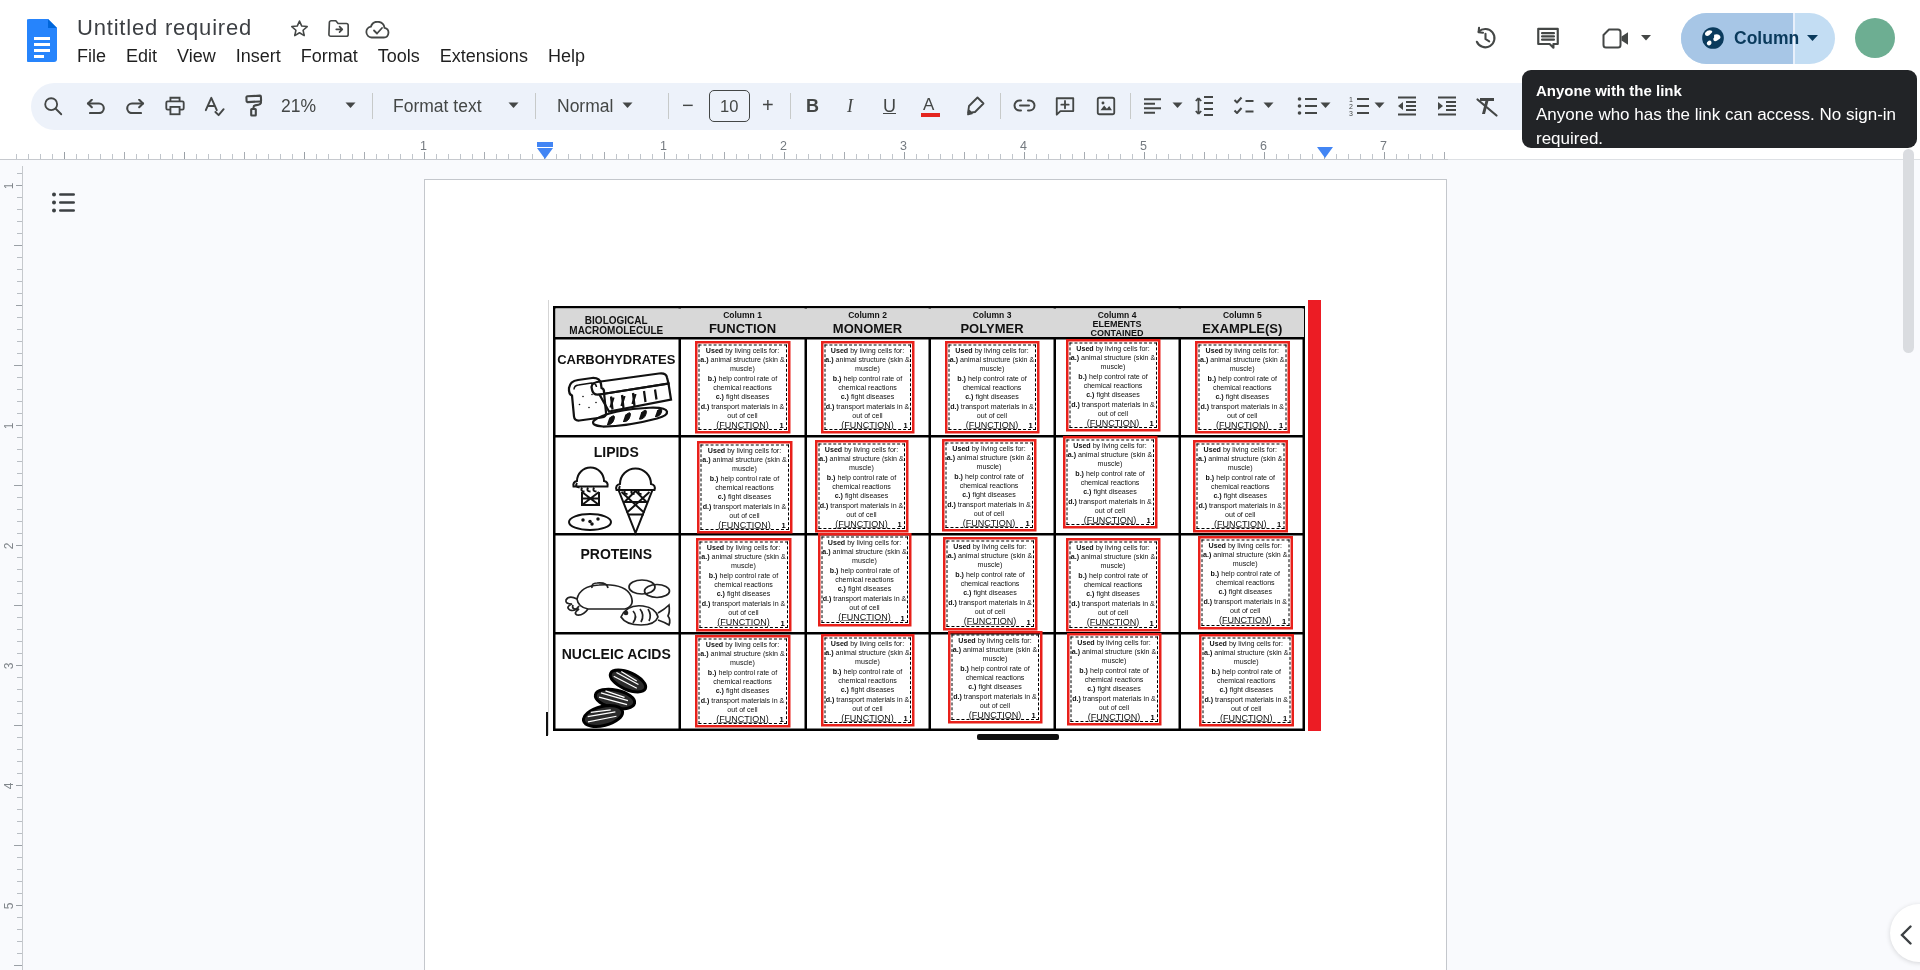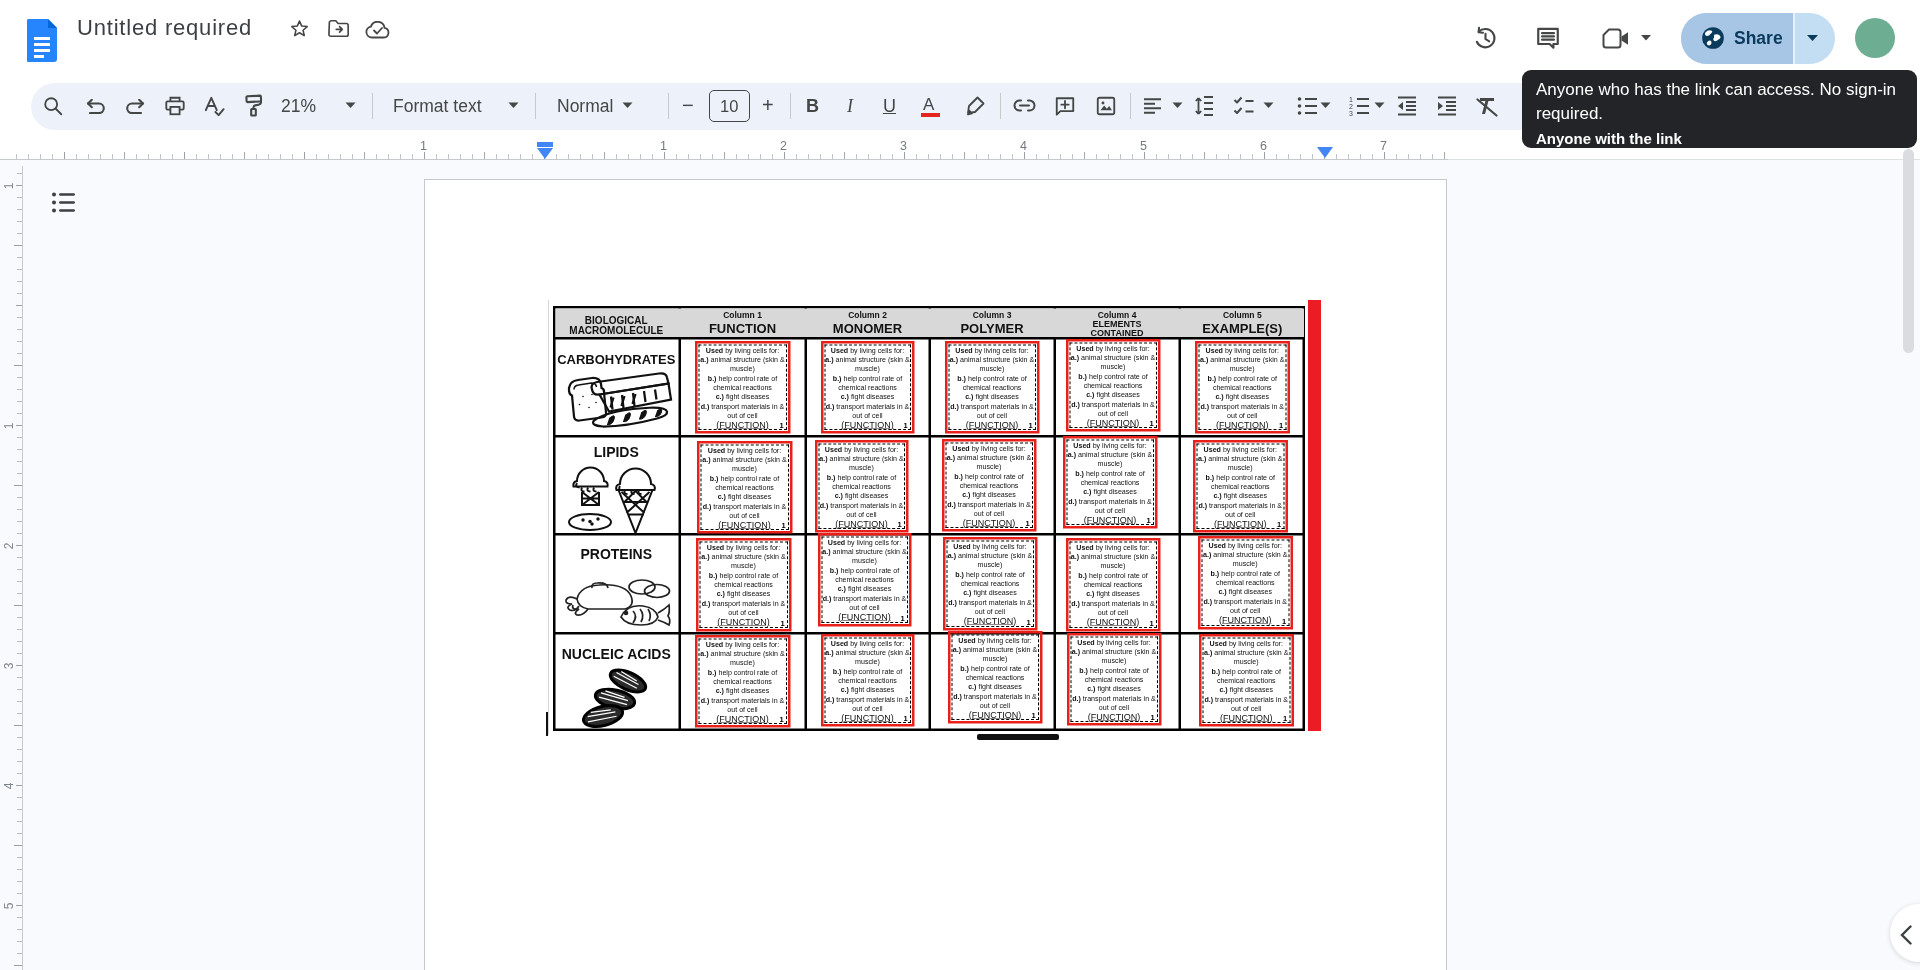--- a/index.html
+++ b/index.html
@@ -37,20 +37,30 @@
   <svg class="abs ic" style="left:328px;top:19px;" width="22" height="19" viewBox="0 0 24 20" fill="none" stroke="#444746" stroke-width="1.8">
     <path d="M1.5 3.5 a2 2 0 0 1 2 -2 h5 l2.5 3 h9 a2 2 0 0 1 2 2 v10 a2 2 0 0 1 -2 2 h-17 a2 2 0 0 1 -2 -2 z"></path>
     <path d="M9 11 h6 M12.6 8 l3 3 -3 3" stroke-linecap="round" stroke-linejoin="round"></path>
   </svg>
 
   <svg class="abs ic" style="left:365px;top:21px;" width="26" height="18" viewBox="0 0 26 18" fill="none" stroke="#444746" stroke-width="1.8">
     <path d="M6.5 16.5 a5.5 5.5 0 0 1 -.6 -10.9 a7 7 0 0 1 13.6 1.2 a4.9 4.9 0 0 1 -.7 9.7 z"></path>
     <path d="M9 9.5 l3 3 5-5.5" stroke-linecap="round" stroke-linejoin="round"></path>
   </svg>
 
+  <div class="abs" style="left:67px;top:46px;height:22px;display:flex;font-size:18px;color:#1f1f1f;">
+    <div style="padding:0 10px;">File</div>
+    <div style="padding:0 10px;">Edit</div>
+    <div style="padding:0 10px;">View</div>
+    <div style="padding:0 10px;">Insert</div>
+    <div style="padding:0 10px;">Format</div>
+    <div style="padding:0 10px;">Tools</div>
+    <div style="padding:0 10px;">Extensions</div>
+    <div style="padding:0 10px;">Help</div>
+  </div>
 
   <svg class="abs ic" style="left:1473px;top:26px;" width="25" height="25" viewBox="0 0 24 24" fill="none" stroke="#444746" stroke-width="2">
     <path d="M5.5 5.5 a8.8 8.8 0 1 1 -1.8 9.6" stroke-linecap="round"></path>
     <path d="M5.8 1.8 l-.4 4.2 4.2.4" stroke-linecap="round" stroke-linejoin="round"></path>
     <path d="M12 7.5 v5 l3.6 2.2" stroke-linecap="round"></path>
   </svg>
   <svg class="abs ic" style="left:1535px;top:25px;" width="26" height="26" viewBox="0 0 24 24" fill="none" stroke="#444746" stroke-width="2">
     <path d="M3 3.5 h18 v14 h-4 v3.5 l-3.5-3.5 H3 z" stroke-linejoin="round"></path>
     <path d="M6.5 7.5 h11 M6.5 10.5 h11 M6.5 13.5 h11" stroke-linecap="round"></path>
   </svg>
@@ -65,21 +75,21 @@
   <div class="abs" style="left:1681px;top:13px;width:154px;height:51px;border-radius:26px;background:#c3ddf3;overflow:hidden;">
     <div class="abs" style="left:0;top:0;width:112px;height:51px;background:#a7c6e6;"></div>
     <div class="abs" style="left:112px;top:0;width:2px;height:51px;background:#e8f0fb;"></div>
   </div>
   <svg class="abs" style="left:1700px;top:25px;" width="26" height="26" viewBox="0 0 24 24">
     <circle cx="12" cy="12" r="10" fill="#0a3a5c"></circle>
     <path d="M5 7 q2 -2.5 5 -2 q2 .5 1 2 l-2.5 2.5 q-2 1.5 -3.5 0 q-1 -1.5 0 -2.5 z" fill="#fff"></path>
     <path d="M13 9 q3 -1 5 .5 q1.8 1.5 .5 3 l-3 2 q-2 1 -3 -.5 q-.8 -1.5 .5 -2.5 z" fill="#fff"></path>
     <path d="M8 14.5 q2 -.5 2.5 1 q.5 1.5 -.5 2.5 q-1.5 1.5 -3 .5 q-1.2 -1 -.5 -2.5 z" fill="#fff"></path>
   </svg>
-  <div class="abs" style="left:1734px;top:28px;font-size:17.5px;font-weight:bold;color:#0a3a5c;">Share</div>
+  <div class="abs" style="left:1734px;top:28px;font-size:17.5px;font-weight:bold;color:#0a3a5c;">Column</div>
   <svg class="abs" style="left:1806px;top:34px;" width="13" height="9" viewBox="0 0 13 9">
       <path d="M1 1 l5.5 6 5.5-6 z" fill="#0a3a5c"></path>
     </svg>
 
   <div class="abs" style="left:1855px;top:18px;width:40px;height:40px;border-radius:50%;background:#6dae92;"></div>
 
   <div class="abs" style="left:31px;top:83px;width:1858px;height:47px;border-radius:24px;background:#edf2fa;"></div>
 
   <svg class="abs" style="left:42px;top:95px;" width="22" height="22" viewBox="0 0 24 24" fill="none" stroke="#444746" stroke-width="2">
     <circle cx="10" cy="10" r="6.5"></circle>
@@ -659,17 +669,17 @@
 
   <div class="abs" style="left:977px;top:734px;width:82px;height:6px;background:#111;border-radius:2px;"></div>
 
   <div class="abs" style="left:1903px;top:149px;width:11px;height:204px;background:#dadce0;border-radius:6px;"></div>
   <div class="abs" style="left:1890px;top:904px;width:58px;height:58px;border-radius:50%;background:#fff;box-shadow:0 1px 5px rgba(0,0,0,0.15);"></div>
   <svg class="abs" style="left:1900px;top:925px;" width="12" height="20" viewBox="0 0 12 20" fill="none" stroke="#3c4043" stroke-width="2.4">
       <path d="M10.5 1.5 L2 10 l8.5 8.5" stroke-linecap="round"></path>
     </svg>
 
   <div class="abs" style="left:1522px;top:70px;width:395px;height:78px;background:#222427;border-radius:9px;color:#fff;padding:8px 14px;">
+    <div style="font-size:15px;font-weight:bold;line-height:24px;margin-top:1px;">Anyone with the link</div>
     <div style="font-size:17px;line-height:24px;">Anyone who has the link can access. No sign-in<br>required.</div>
-    <div style="font-size:15px;font-weight:bold;line-height:24px;margin-top:1px;">Anyone with the link</div>
   </div>
 
 </div>
 
 </body></html>

